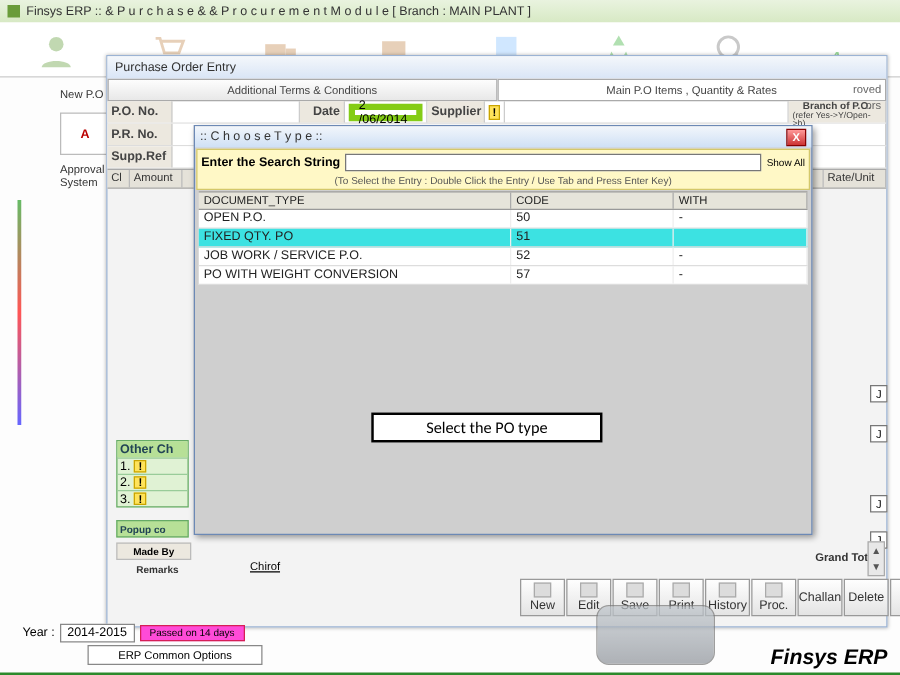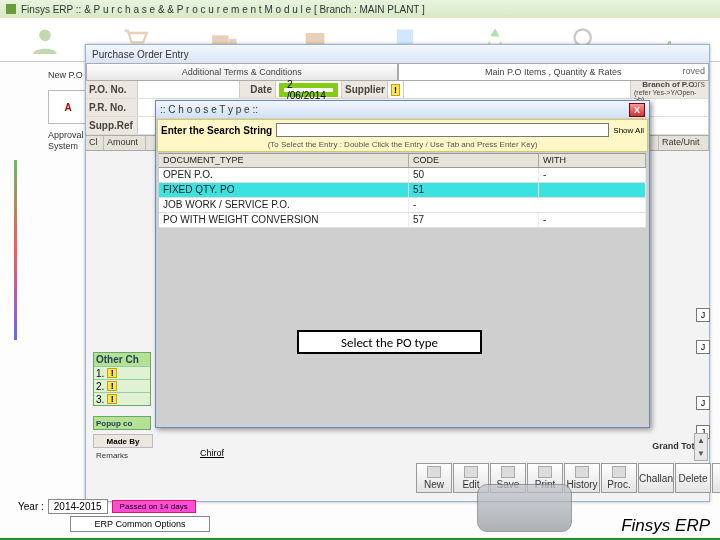--- a/index.html
+++ b/index.html
@@ -67,37 +67,37 @@
 
 
 .otherch{position:absolute;left:93px;top:352px;width:58px;border:1px solid #6a6;background:#e0f2d4;font-size:8px}
 .otherch-h{background:#b7e097;font-weight:bold;padding:1px 2px;color:#245}
 .otherch .r{display:flex;align-items:center;height:13px;border-top:1px solid #9c9;padding:0 2px}
 .otherch .r .yellowico{width:10px;height:10px;margin-left:3px}
 .popupco{position:absolute;left:93px;top:416px;width:58px;height:14px;background:#b7e097;border:1px solid #6a6;font-size:8px;font-weight:bold;display:flex;align-items:center;padding:0 2px;color:#245}
 
 
 .madeby{position:absolute;left:93px;top:434px;width:60px;height:14px;background:#ece8df;border:1px solid #bbb;font-size:8px;font-weight:bold;display:flex;align-items:center;justify-content:center}
-.remarks{position:absolute;left:93px;top:448px;width:60px;height:14px;font-size:8px;font-weight:normal;color:#333;display:flex;align-items:center;padding-left:3px}
+.remarks{position:absolute;left:106px;top:448px;width:60px;height:14px;font-size:8px;font-weight:bold;color:#333;display:flex;align-items:center;padding-left:3px}
 .chirof{position:absolute;left:200px;top:448px;font-size:9px;text-decoration:underline}
 .gtotal{position:absolute;right:18px;top:441px;font-size:9px;font-weight:bold;color:#333}
 .scrollv{position:absolute;right:12px;top:433px;width:14px;height:28px;background:#e8e8e8;border:1px solid #aaa;display:flex;flex-direction:column}
 .scrollv div{flex:1;display:flex;align-items:center;justify-content:center;font-size:8px;color:#555}
 
 
 .actions{position:absolute;left:416px;top:463px;display:flex;gap:1px}
 .actbtn{width:36px;height:30px;background:linear-gradient(#fefefe,#e4e4e4);border:1px solid #999;display:flex;flex-direction:column;align-items:center;justify-content:center;font-size:8px;color:#333}
 .actbtn .aicon{width:14px;height:12px;background:#dcdcdc;border:1px solid #aaa;margin-bottom:1px}
 
 
 .yearbar{position:absolute;left:18px;bottom:26px;display:flex;align-items:center;gap:4px;font-size:9px}
 .yearbar .yb{border:1px solid #888;background:#fff;padding:1px 5px}
 .yearbar .mag{background:#ff4bd8;border:1px solid #b009;padding:1px 7px;font-size:8px}
 .erpopt{position:absolute;left:70px;bottom:8px;width:140px;height:16px;border:1px solid #888;background:#fff;display:flex;align-items:center;justify-content:center;font-size:9px}
-.brand{position:absolute;right:10px;bottom:4px;font-size:17px;font-weight:normal;font-style:italic;color:#000}
+.brand{position:absolute;right:10px;bottom:4px;font-size:17px;font-weight:bold;font-style:italic;color:#000}
 .device{position:absolute;right:148px;bottom:8px;width:95px;height:48px;background:linear-gradient(#bfc6cc,#8d9299);border-radius:10px;border:1px solid #777;opacity:.7}
 .bottomrule{position:absolute;left:0;bottom:0;width:720px;height:2px;background:#2c8a2c}
 
 
 .vstrip{position:absolute;left:14px;top:160px;width:3px;height:180px;background:linear-gradient(#6b6,#f55,#66f)}
 </style>
 </head>
 <body>
 
 <div class="titlebar">
@@ -209,20 +209,21 @@
         <div class="cth2">50</div>
         <div class="cth3">-</div>
       </div>
     <div class="ctrow sel">
         <div class="cth1">FIXED QTY. PO</div>
         <div class="cth2">51</div>
         <div class="cth3"></div>
       </div>
     <div class="ctrow">
         <div class="cth1">JOB WORK / SERVICE P.O.</div>
+        <div class="cth2">52</div>
         <div class="cth3">-</div>
       </div>
     <div class="ctrow">
         <div class="cth1">PO WITH WEIGHT CONVERSION</div>
         <div class="cth2">57</div>
         <div class="cth3">-</div>
       </div>
   </div>
   <div class="ctbody"></div>
 </div>

